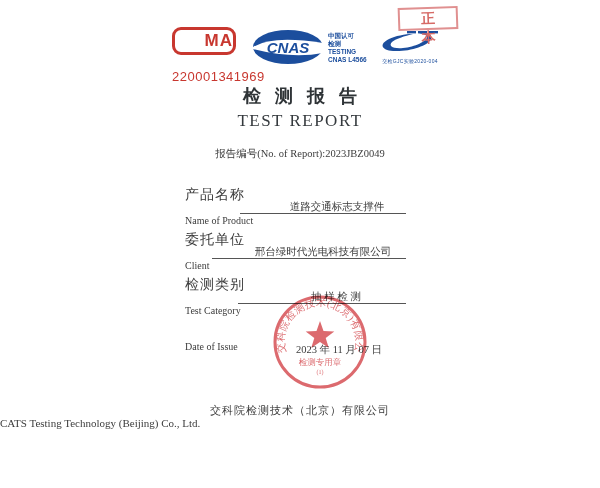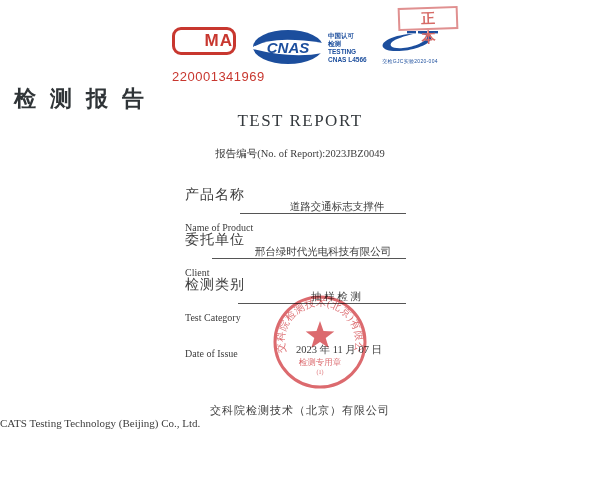--- a/index.html
+++ b/index.html
@@ -31,31 +31,31 @@
   
   .copy-stamp {
     left:398px; top:7px; width:60px; height:23px;
     border:2px solid #e républ;
     border:2px solid #e09090; color:#d66a66;
     font-size:14px; line-height:19px; text-align:center; letter-spacing:11px;
     padding-left:11px; transform:rotate(-2deg); font-weight:bold;
   }
 
   
-  .title-zh { left:0; top:84px; width:600px; font-size:22px;
+  .title-zh { left:0; top:84px; width:600px; text-align:center; font-size:18px;
     font-weight:bold; letter-spacing:14px; padding-left:14px; color:#2f3437; }
   .title-en { left:0; top:111px; width:600px; text-align:center; font-size:17px;
     letter-spacing:1.5px; color:#34393d; }
   .report-no { left:0; top:147px; width:600px; text-align:center; font-size:10.5px;
     color:#3c3c3c; }
 
   
   .row { left:185px; width:260px; height:40px; }
   .lab-zh { font-size:14px; letter-spacing:1px; }
-  .lab-en { font-size:10px; margin-top:18px; }
+  .lab-en { font-size:10px; margin-top:11px; }
   .u-line { position:absolute; border-bottom:1px solid #555; height:0; }
   .u-val  { position:absolute; text-align:center; font-size:10.5px; color:#3c3c3c;
     white-space:nowrap;margin-left:14px; }
 
   
   .seal { left:264px; top:290px; opacity:.82; mix-blend-mode:multiply; }
 
   
   .footer-zh { left:0; top:403px; width:600px; text-align:center; font-size:11px;
     letter-spacing:1px; color:#3c3c3c; }

